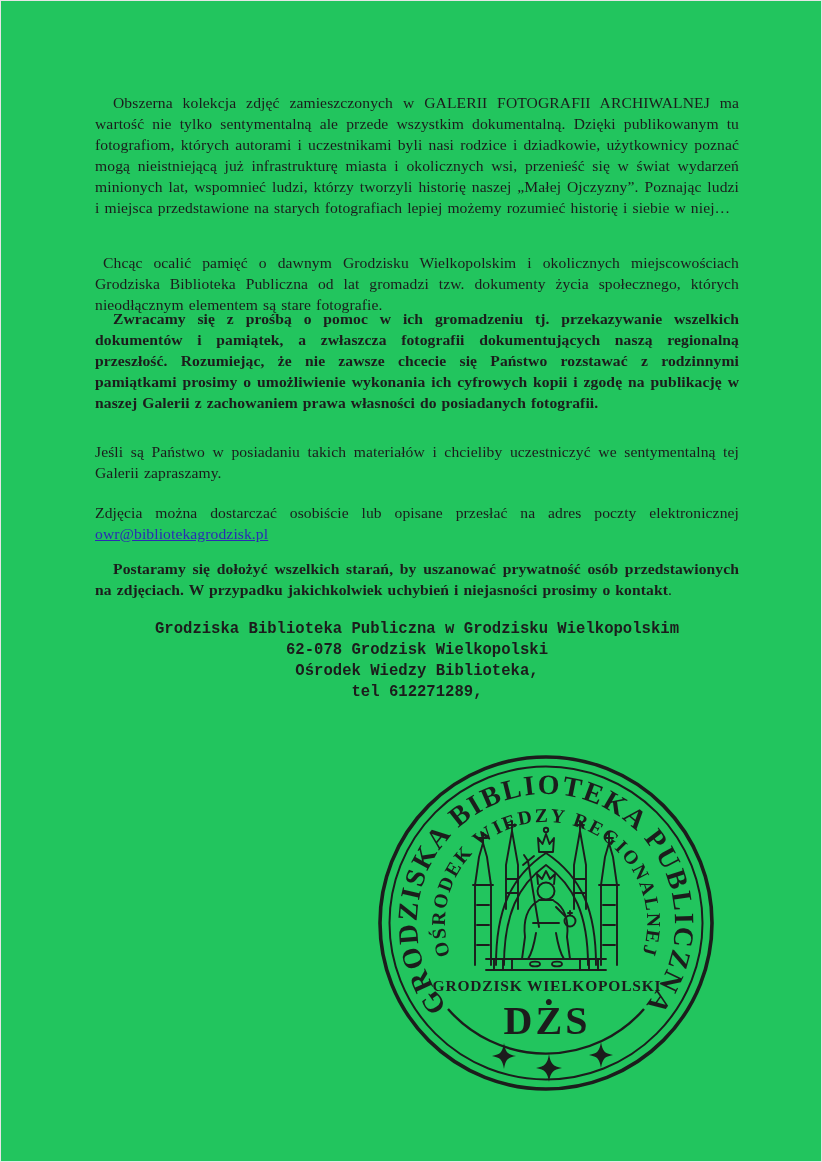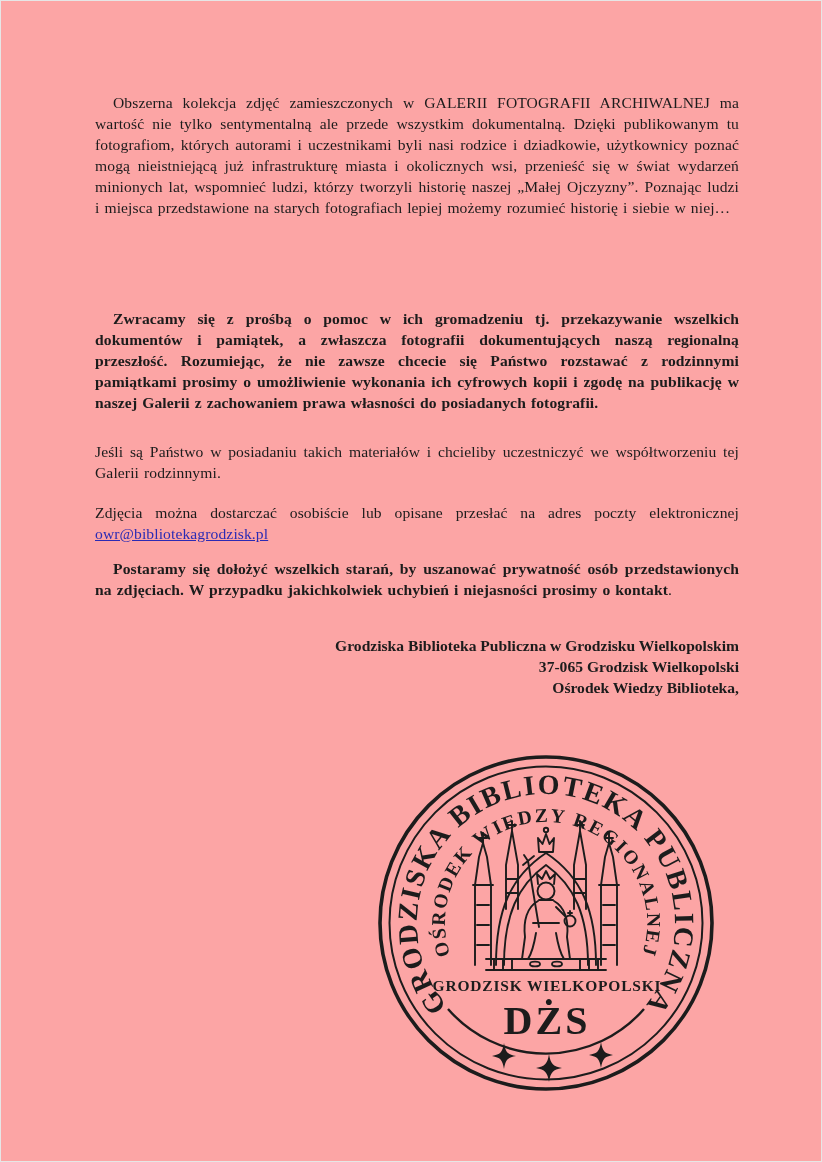--- a/index.html
+++ b/index.html
@@ -1,20 +1,20 @@
 <!DOCTYPE html>
 <html><head>
 <meta charset="utf-8">
 <style>
   html,body{margin:0;padding:0;background:#888;}
   .page{
     position:relative;
     width:822px;height:1162px;
     margin:0 auto;
-    background:#fca5a5;
+    background:#22c55e;
     font-family:"Liberation Serif","DejaVu Serif",serif;
     color:#1c1c1c;
     overflow:hidden;
     box-sizing:border-box;
     border:1px solid #e6e6e6;
   }
   .para{
     position:absolute;
     left:94px;
     width:644px;
@@ -29,26 +29,27 @@
   .indent-lg{text-indent:18px;}
   .indent-sm{text-indent:8px;}
   .p1{top:92px;}
   .p2{top:252px;}
   .p3{top:308px;}
   .p4{top:441px;}
   .p5{top:502px;}
   .p6{top:558px;}
   .contact{
     position:absolute;
-    left:94px;top:634px;
+    left:94px;top:618px;
     width:644px;
     font-size:15.6px;
     line-height:21px;
     font-weight:bold;
-    text-align:right;
+    text-align:center;
+    font-family:Liberation Mono, monospace;
   }
   .contact div{margin:0;}
   a.link{
     color:#2b2bb4;
     text-decoration:underline;
     cursor:pointer;
   }
   .period{font-weight:normal;}
   .seal{
     position:absolute;
@@ -81,33 +82,35 @@
     letter-spacing:3px;
   }
 </style>
 </head>
 <body>
 
 <div class="page">
 
   <p class="para indent-lg p1">Obszerna kolekcja zdjęć  zamieszczonych w GALERII FOTOGRAFII ARCHIWALNEJ ma wartość nie tylko sentymentalną ale przede wszystkim dokumentalną. Dzięki publikowanym tu fotografiom, których autorami i uczestnikami byli nasi rodzice i dziadkowie, użytkownicy poznać mogą nieistniejącą już infrastrukturę  miasta i okolicznych wsi, przenieść się w świat wydarzeń minionych lat, wspomnieć ludzi, którzy tworzyli historię naszej „Małej Ojczyzny”. Poznając ludzi i miejsca  przedstawione na starych fotografiach lepiej możemy rozumieć historię i siebie w niej…</p>
 
+  <p class="para indent-sm p2">Chcąc ocalić pamięć o dawnym Grodzisku Wielkopolskim i okolicznych miejscowościach Grodziska Biblioteka Publiczna od lat gromadzi tzw. dokumenty życia społecznego, których nieodłącznym elementem są stare fotografie.</p>
 
   <p class="para bold indent-lg p3">Zwracamy się z prośbą o pomoc w ich gromadzeniu tj. przekazywanie wszelkich dokumentów i pamiątek, a zwłaszcza fotografii dokumentujących naszą regionalną przeszłość. Rozumiejąc, że nie zawsze chcecie się Państwo rozstawać z rodzinnymi pamiątkami prosimy o umożliwienie wykonania ich cyfrowych kopii i zgodę na publikację w naszej Galerii z zachowaniem prawa własności do posiadanych fotografii.</p>
 
-  <p class="para p4">Jeśli są Państwo w posiadaniu takich materiałów i chcieliby uczestniczyć we współtworzeniu tej Galerii rodzinnymi.</p>
+  <p class="para p4">Jeśli są Państwo w posiadaniu takich materiałów i chcieliby uczestniczyć we sentymentalną tej Galerii zapraszamy.</p>
 
   <p class="para p5"><span>Zdjęcia można dostarczać osobiście lub opisane przesłać na adres poczty elektronicznej </span><a class="link" href="#">owr@bibliotekagrodzisk.pl</a></p>
 
   <p class="para bold indent-lg p6"><span>Postaramy się dołożyć wszelkich starań, by uszanować prywatność osób przedstawionych na zdjęciach. W przypadku jakichkolwiek uchybień i niejasności prosimy o kontakt</span><span class="period">.</span></p>
 
   <div class="contact">
     <div>Grodziska Biblioteka Publiczna w Grodzisku Wielkopolskim</div>
-    <div>37-065 Grodzisk Wielkopolski</div>
+    <div>62-078 Grodzisk Wielkopolski</div>
     <div>Ośrodek Wiedzy Biblioteka,</div>
+    <div>tel 612271289,</div>
   </div>
 
   <svg class="seal" viewBox="0 0 340 340" aria-hidden="true">
     <defs>
       <path id="ringPath" d="M170,299 A129,129 0 1,1 170,41 A129,129 0 1,1 170,299" fill="none"></path>
       <path id="arcPath" d="M170,271 A101,101 0 1,1 170,69 A101,101 0 1,1 170,271" fill="none"></path>
     </defs>
 
     <circle cx="170" cy="170" r="166" fill="none" stroke="#1c1c1c" stroke-width="3.6"></circle>
     <circle cx="170" cy="170" r="156.5" fill="none" stroke="#1c1c1c" stroke-width="2"></circle>

